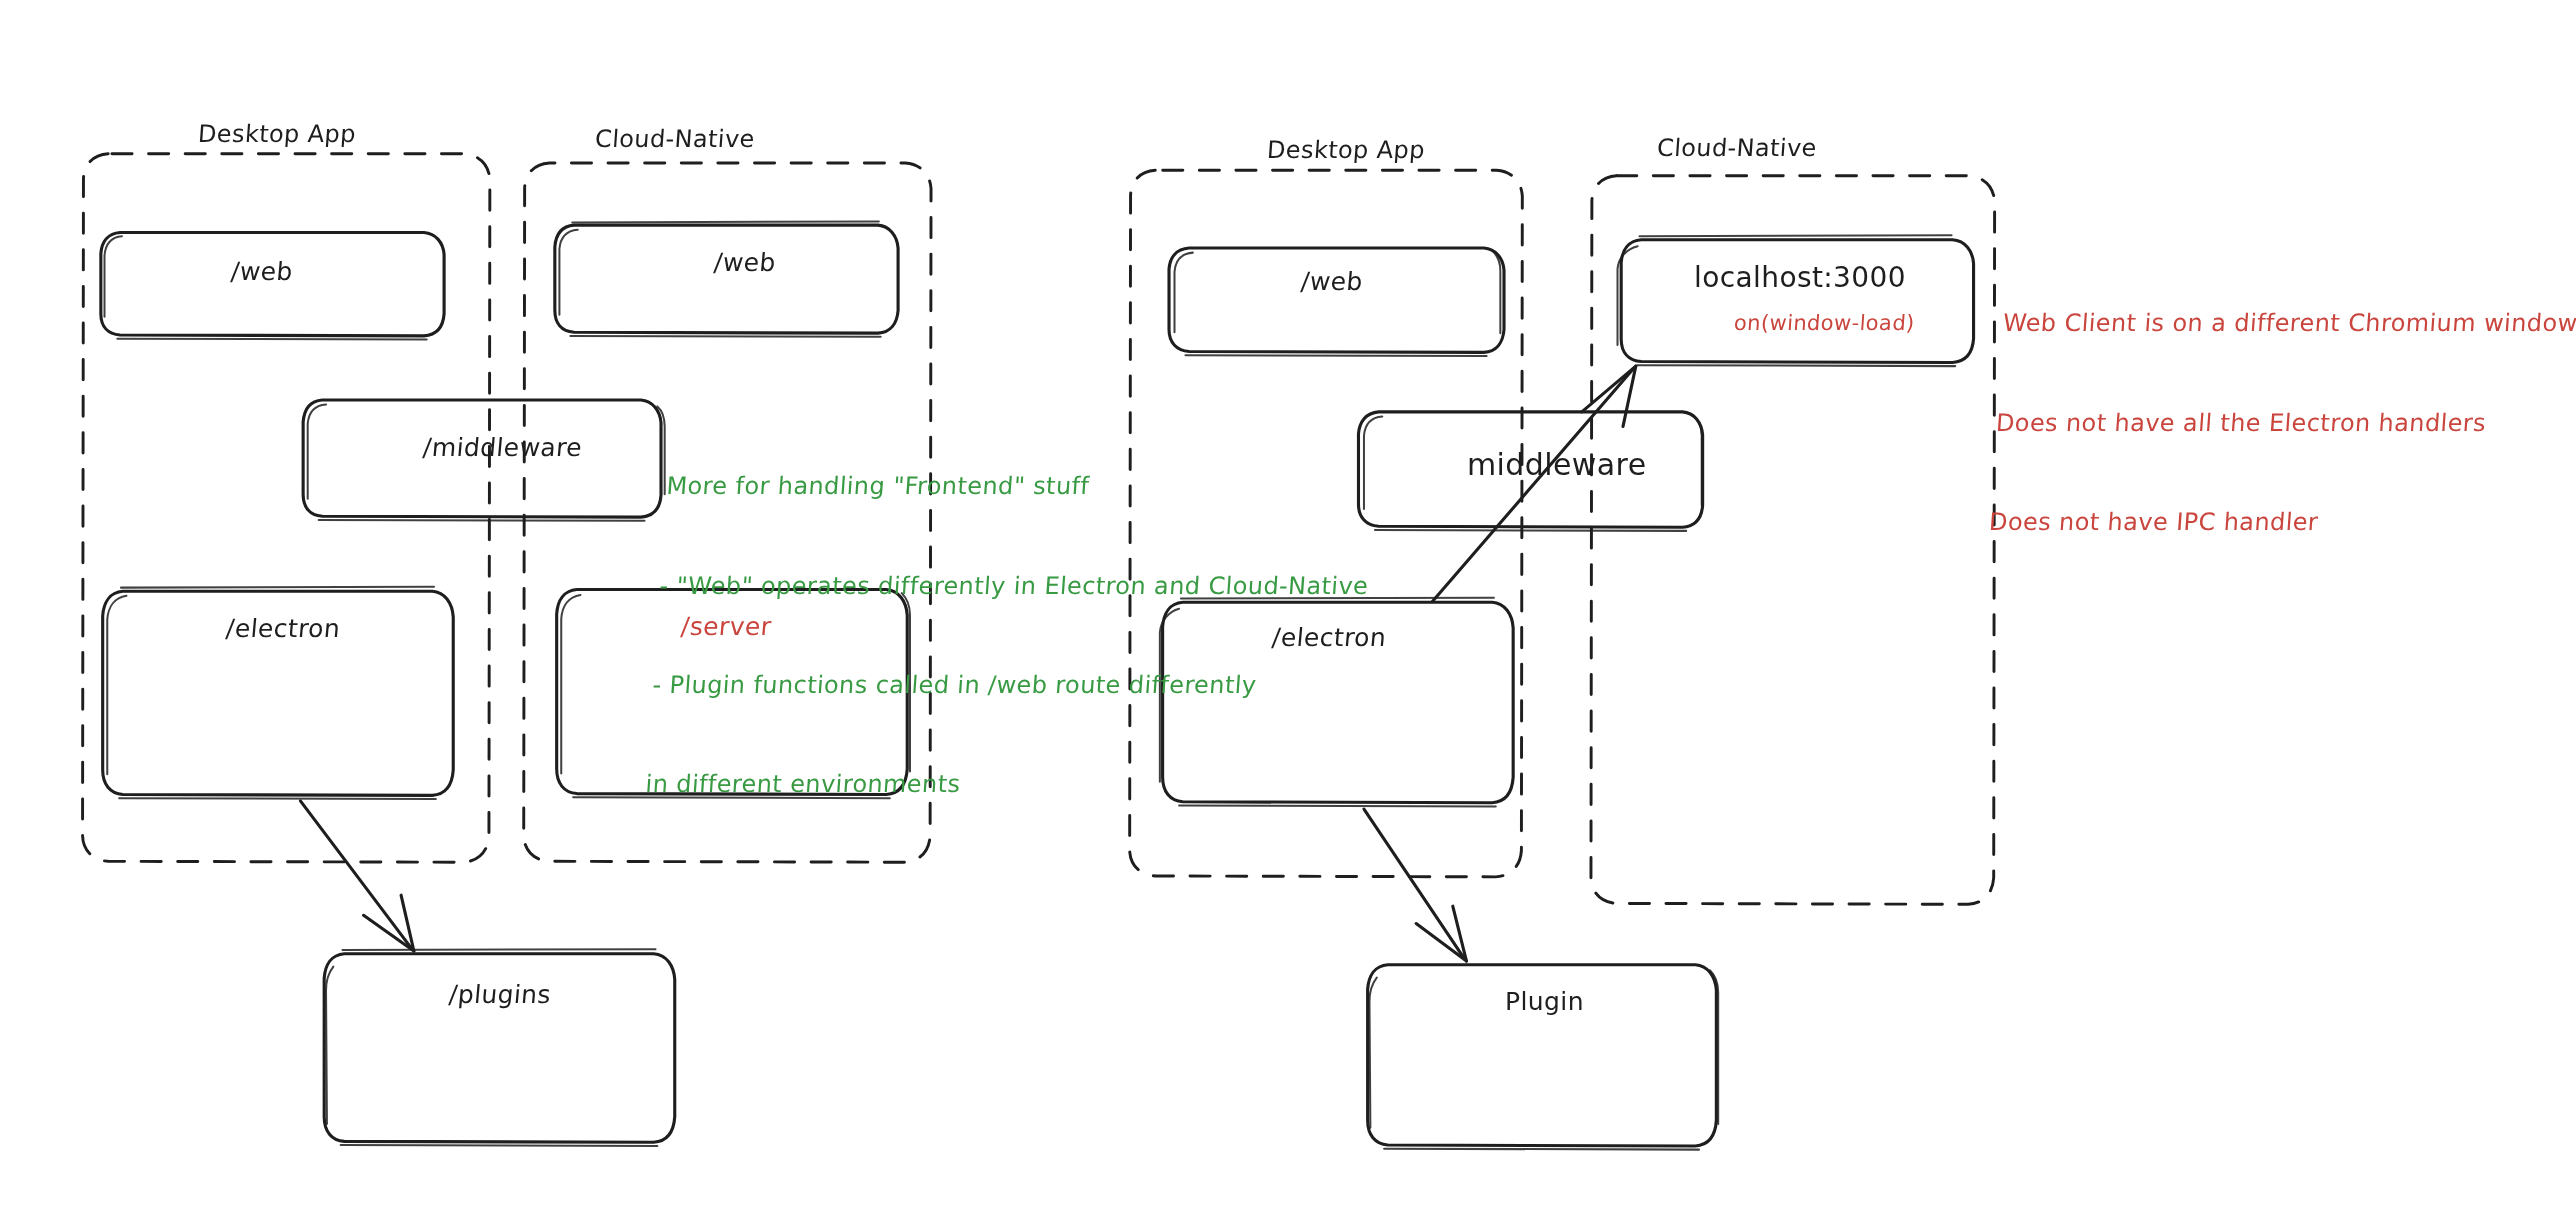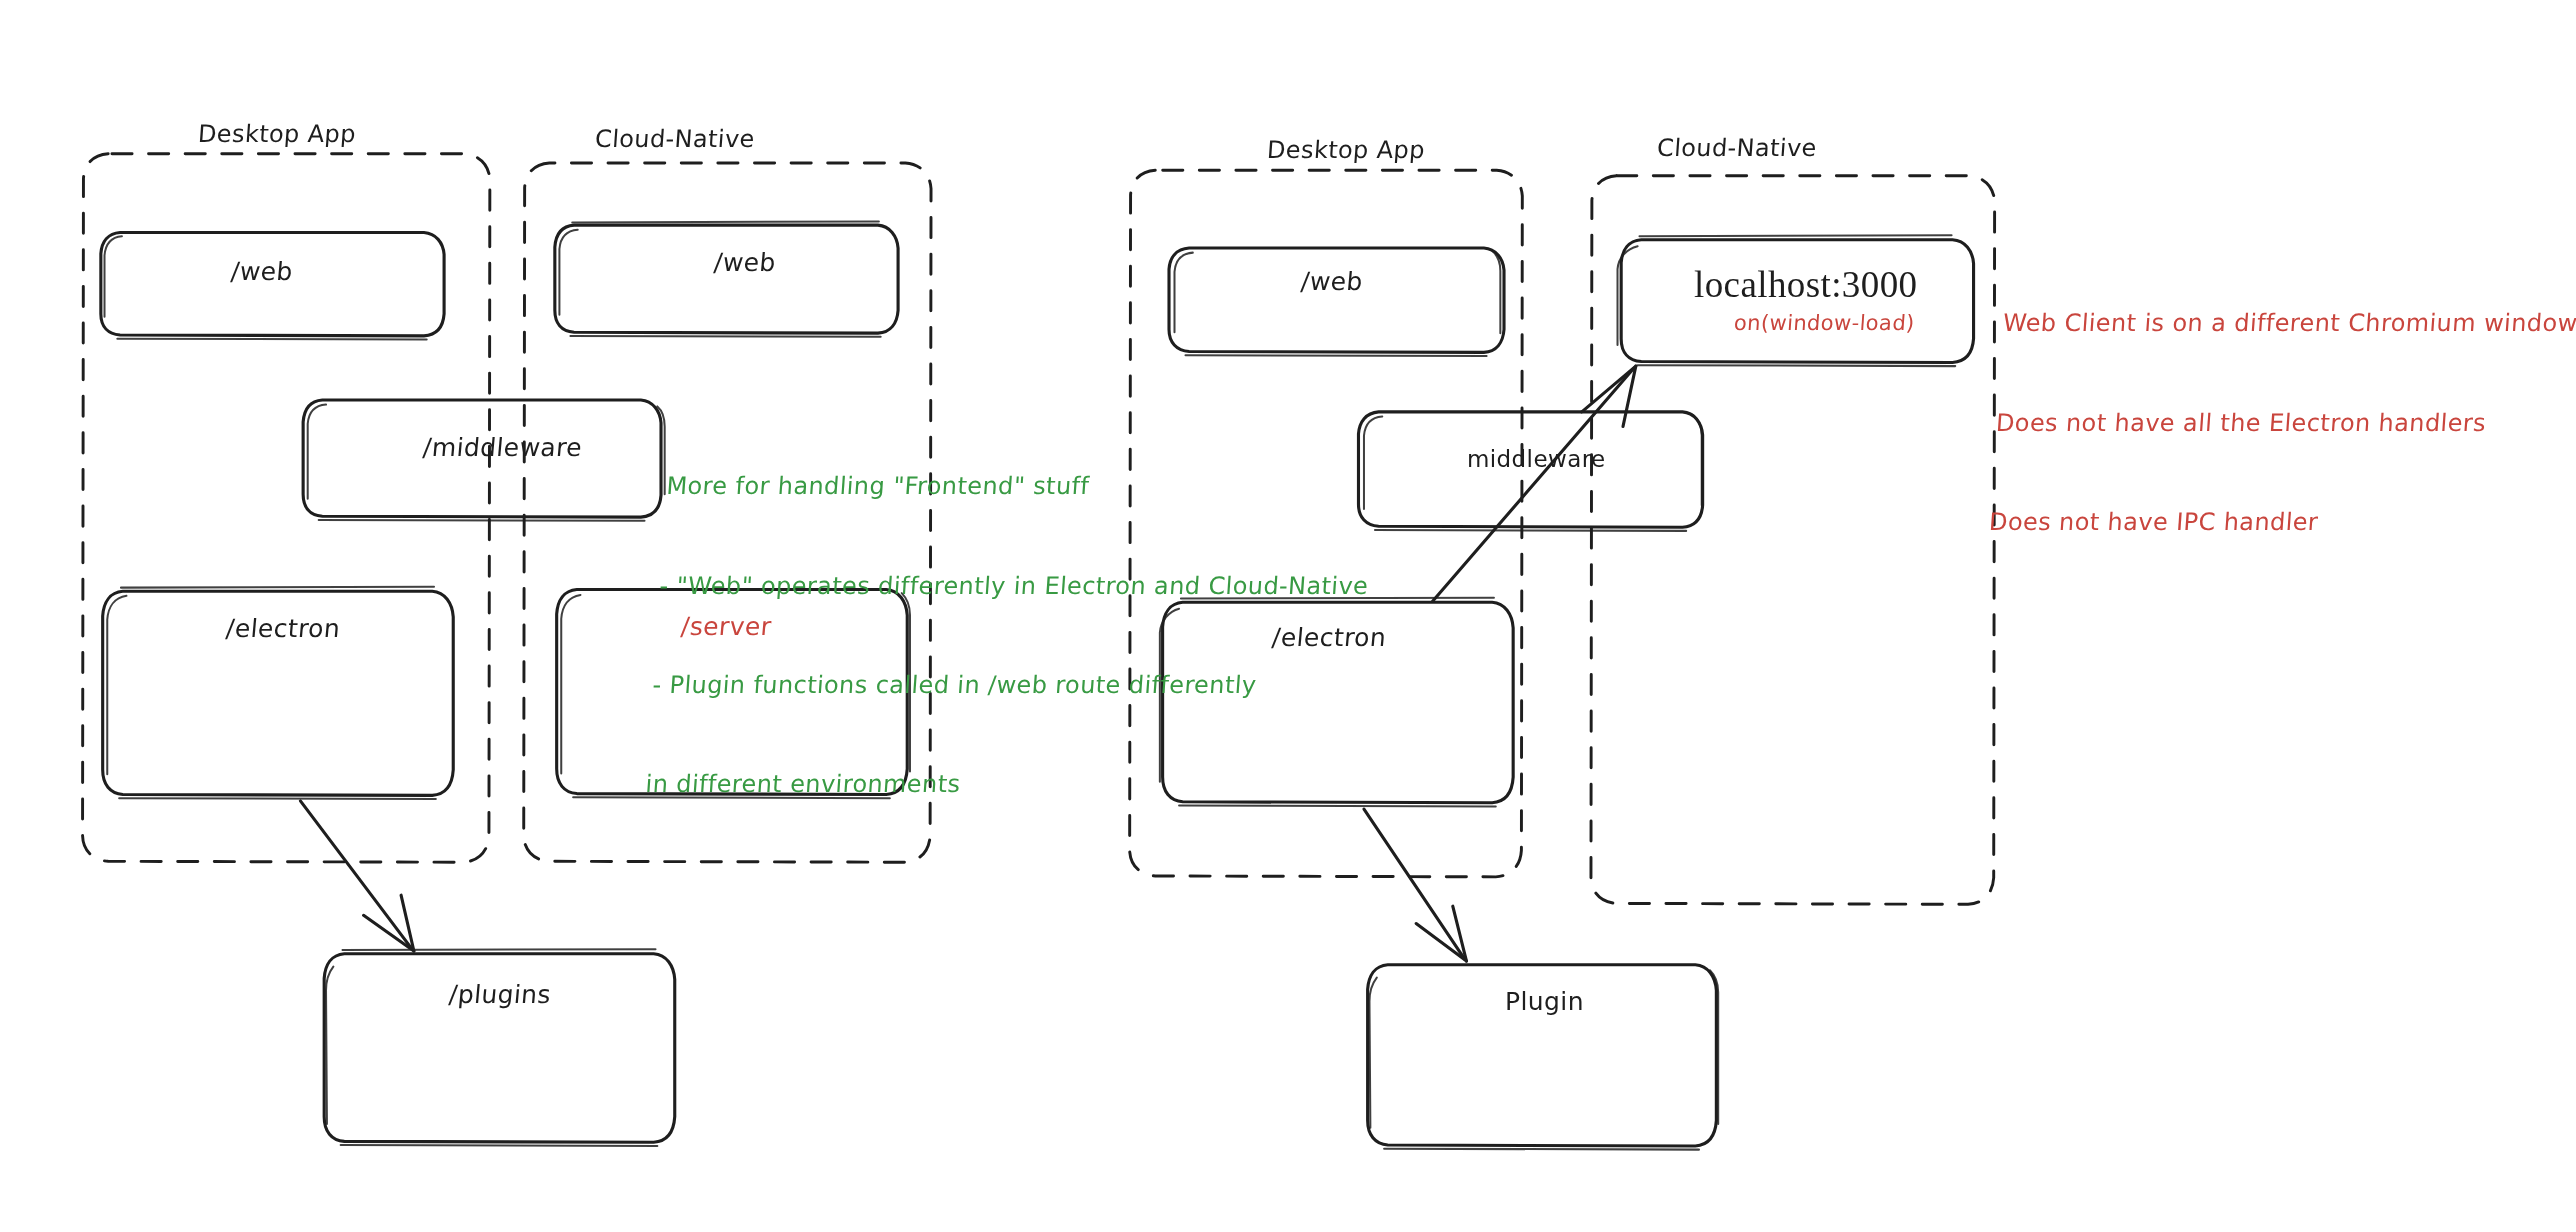--- a/index.html
+++ b/index.html
@@ -255,25 +255,25 @@
     <div>- Plugin functions called in /web route differently</div>
     <div>in different environments</div>
   </div>
 
   <div class="txt group-title" style="left:1267px; top:133px;">Desktop App</div>
 
   <div class="txt group-title" style="left:1657px; top:131px;">Cloud-Native</div>
 
   <div class="txt box-label" style="left:1301px; top:264px;">/web</div>
 
-  <div class="txt box-label plain" style="left:1694px; top:258px; font-size:37px;font-family:Liberation Serif, serif;">localhost:3000</div>
+  <div class="txt box-label plain" style="left:1694px; top:258px; font-size:28px;">localhost:3000</div>
 
   <div class="txt sub-label" style="left:1734px; top:308px;">on(window-load)</div>
 
-  <div class="txt box-label plain" style="left:1467px; top:443px; font-size:23px;">middleware</div>
+  <div class="txt box-label plain" style="left:1467px; top:443px; font-size:30px;">middleware</div>
 
   <div class="txt box-label" style="left:1272px; top:620px;">/electron</div>
 
   <div class="txt box-label plain" style="left:1505px; top:984px;">Plugin</div>
 
   <div class="txt note red" style="left:1996px; top:241px;">
     <div>Web Client is on a different Chromium window</div>
     <div>Does not have all the Electron handlers</div>
     <div>Does not have IPC handler</div>
   </div>

